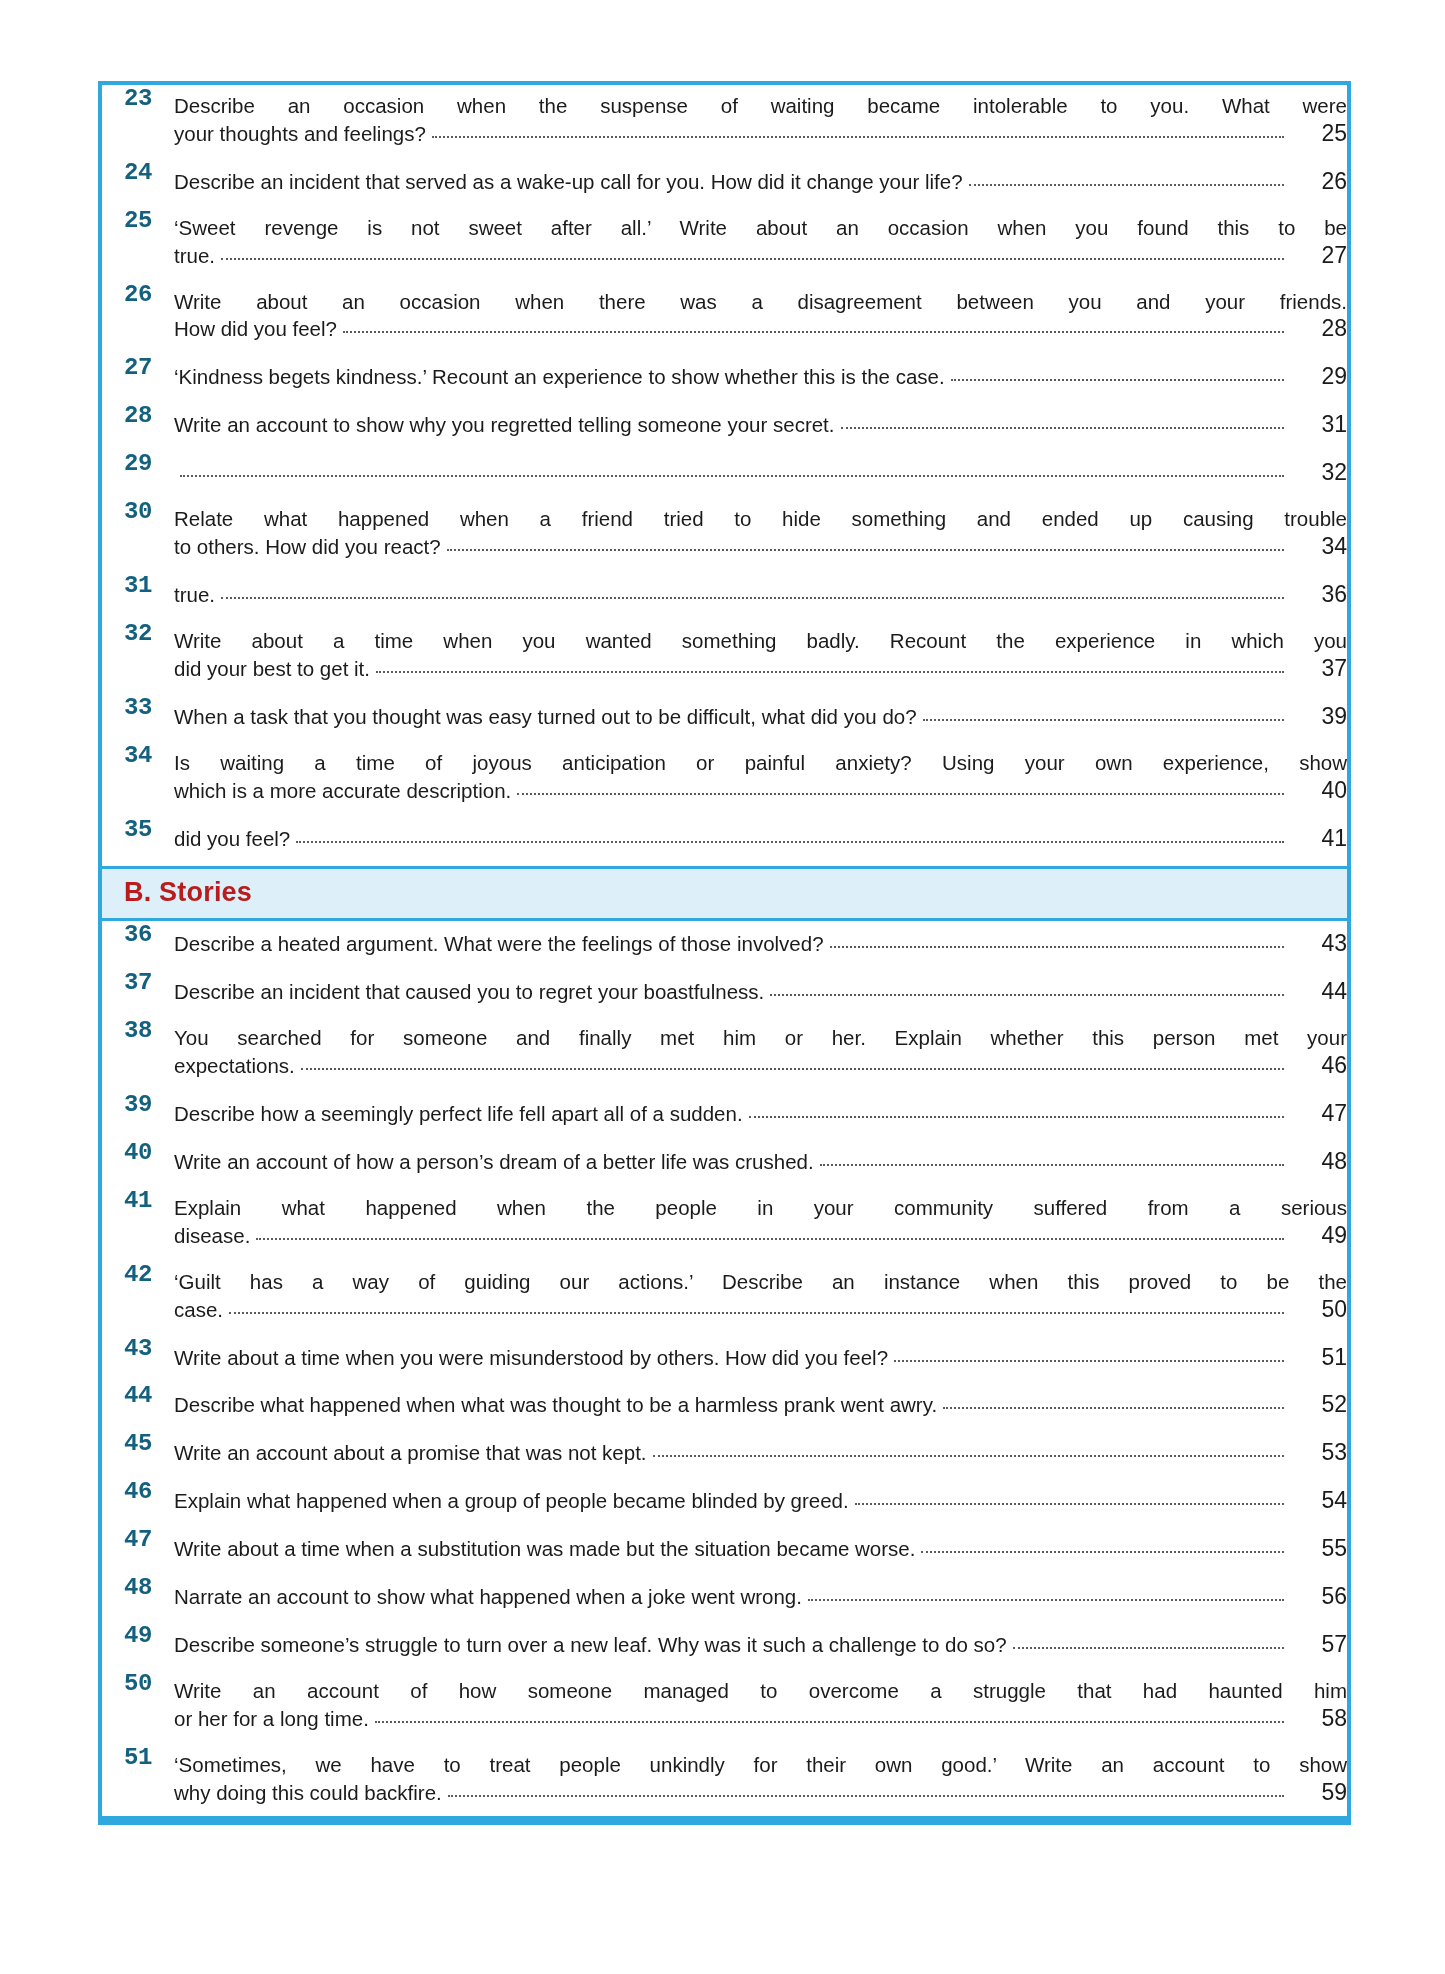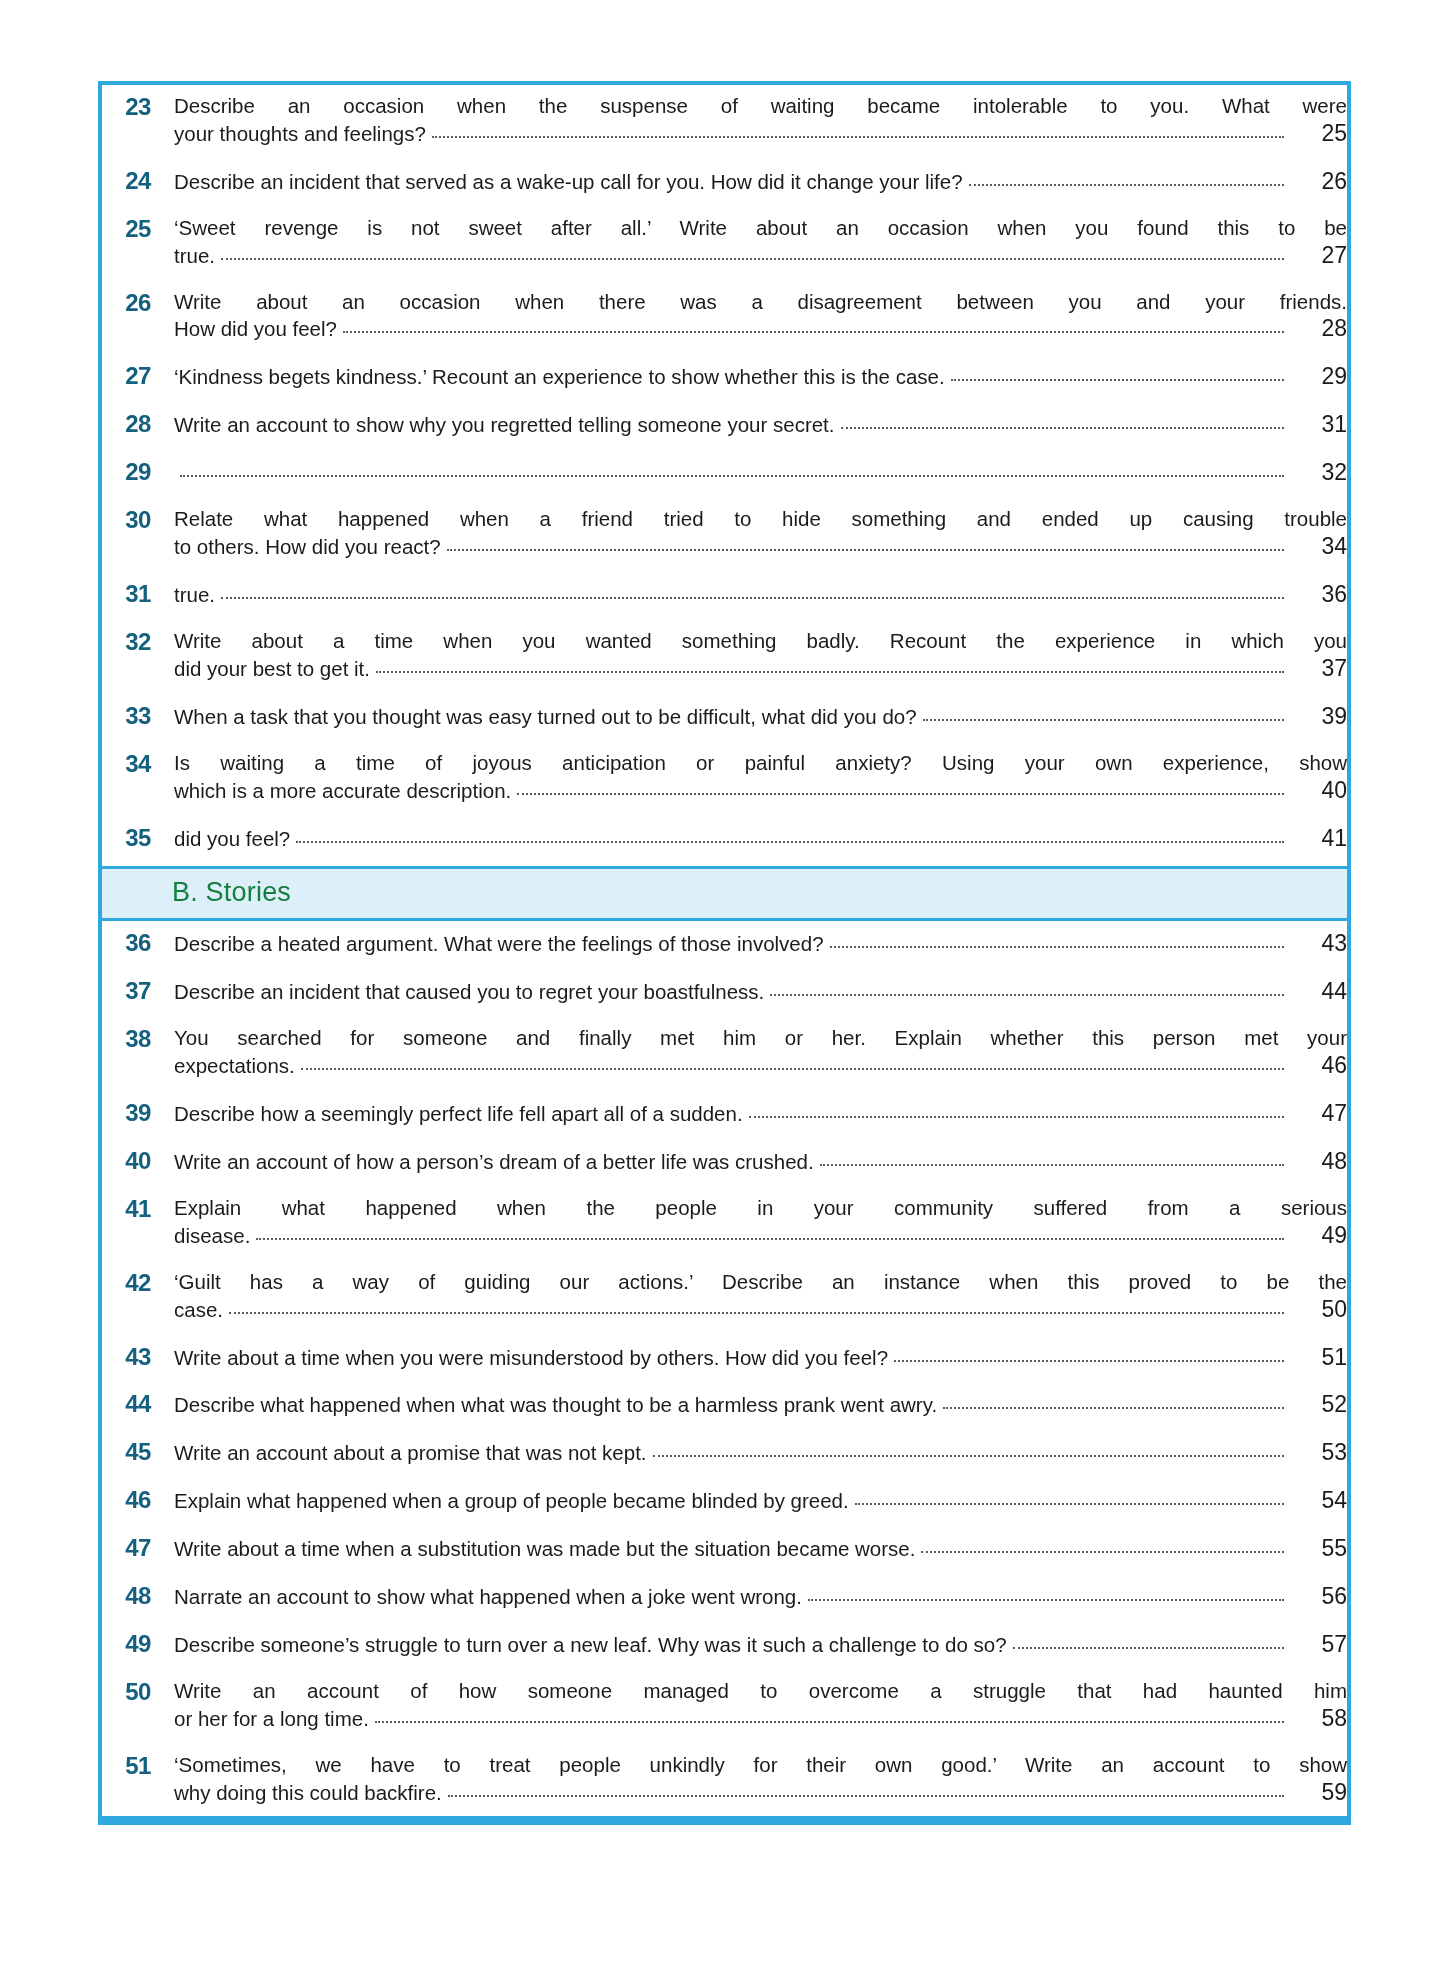--- a/index.html
+++ b/index.html
@@ -47,22 +47,23 @@
   .entry + .entry { margin-top: 2px; }
 
   .entry-num {
     flex: 0 0 72px;
     width: 72px;
     text-align: center;
     font-size: 24px;
     font-weight: bold;
     color: #14607F;
     line-height: 1.18;
-    padding-top: 8px;
+    padding-top: 0;
     letter-spacing: -0.5px;
+    font-family: Liberation Mono, monospace;
   }
 
   .entry-body {
     flex: 1 1 auto;
     min-width: 0;
     padding-top: 8px;
   }
 
   
   .line {
@@ -111,25 +112,24 @@
   
   .section-head {
     background: #DDF0FA;
     border-top: 3.5px solid #2EA8DF;
     border-bottom: 3.5px solid #2EA8DF;
     padding: 9px 0 11px 22px;
     margin: 4px 0 0 0;
   }
   .section-head .section-title {
     font-size: 27px;
-    font-weight: normal;
-    color: #15803d;
+    font-weight: bold;
+    color: #b91c1c;
     letter-spacing: 0.2px;
     line-height: 1.1;
-    margin-left: 48px;
   }
 
   
 </style>
 </head>
 <body>
 
 <div id="page">
   <div class="toc-frame">
     <div class="toc-body">

